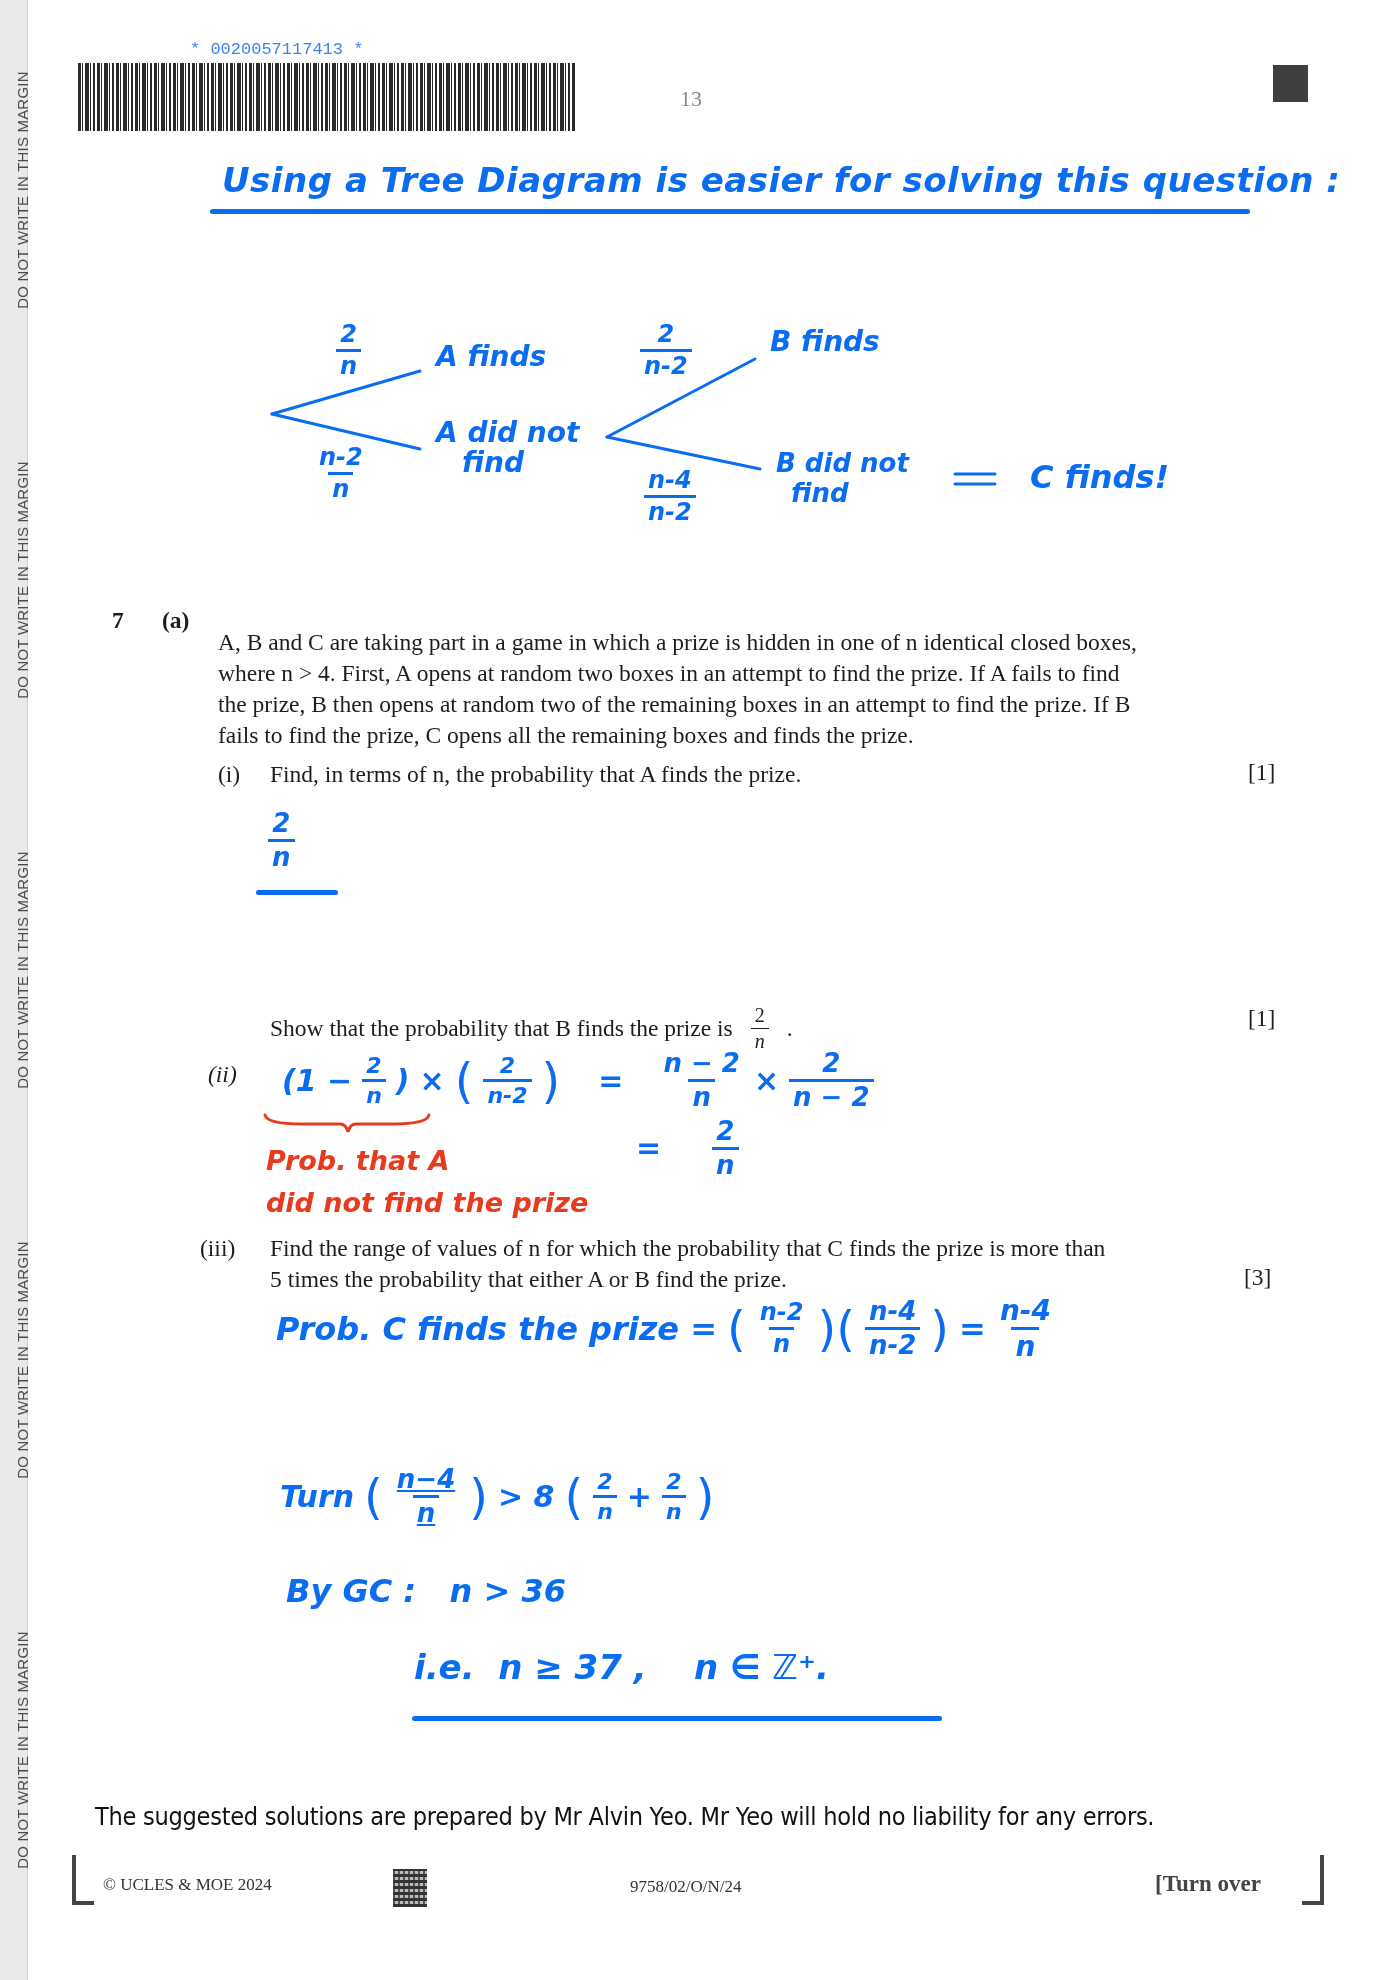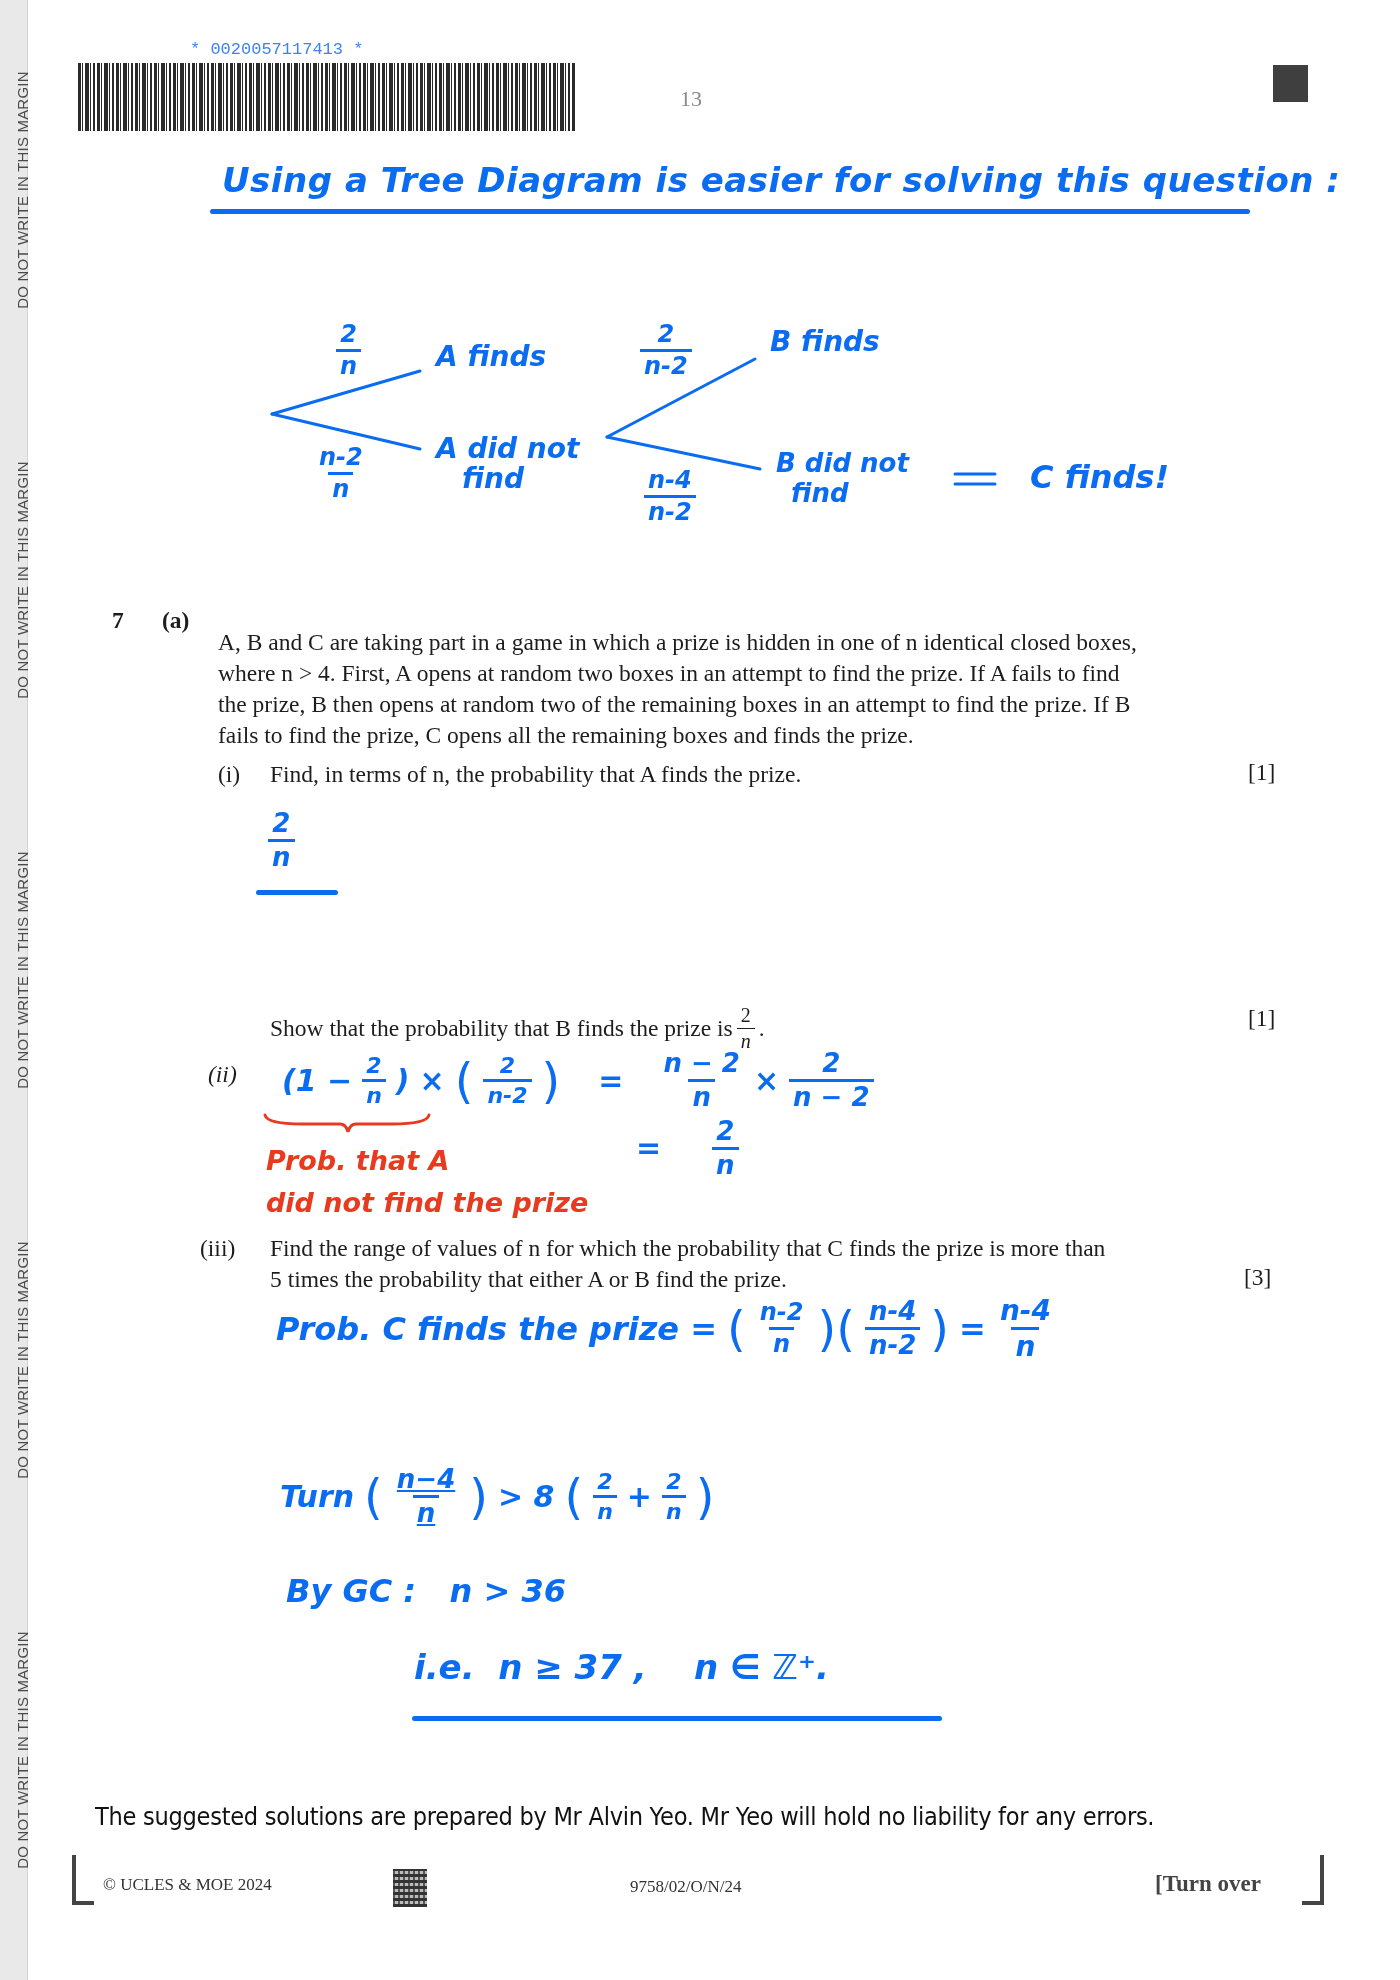--- a/index.html
+++ b/index.html
@@ -130,21 +130,21 @@
       </span>
   </div>
   <div class="tree-label hw" style="left:436px; top:340px;">A finds</div>
 
   <div class="tree-prob hw" style="left:315px; top:445px;">
     <span class="frac">
         <span class="num">n-2</span>
         <span class="den">n</span>
       </span>
   </div>
-  <div class="tree-label hw" style="left:436px; top:418px; line-height:30px;margin-top:16px;">
+  <div class="tree-label hw" style="left:436px; top:418px; line-height:30px;">
     <div>A did not</div>
     <div style="padding-left:26px;">find</div>
   </div>
 
   <div class="tree-prob hw" style="left:640px; top:322px;">
     <span class="frac">
         <span class="num">2</span>
         <span class="den">n-2</span>
       </span>
   </div>
@@ -179,21 +179,21 @@
 
 <div class="hw" style="position:absolute; left:268px; top:810px; font-size:26px;">
   <span class="frac">
       <span class="num">2</span>
       <span class="den">n</span>
     </span>
 </div>
 <div class="ans-line" style="left:256px; top:890px; width:82px;"></div>
 
 <div class="q-text" style="left:208px; top:1059px;font-style:italic;">(ii)</div>
-<div class="q-text" style="left:270px; top:1005px; display:flex; align-items:center; gap:4px;">
+<div class="q-text" style="left:270px; top:1005px; display:flex; align-items:center; gap:18px;">
   <span>Show that the probability that B finds the prize is</span>
   <span class="frac" style="font-size:20px;">
       <span class="num">2</span>
       <span class="den italic" style="border-top-width:1px;">n</span>
     </span>
   <span>.</span>
 </div>
 <div class="marks" style="left:1248px; top:1005px;">[1]</div>
 
 <div class="hw-line hw" style="left:282px; top:1050px;">

